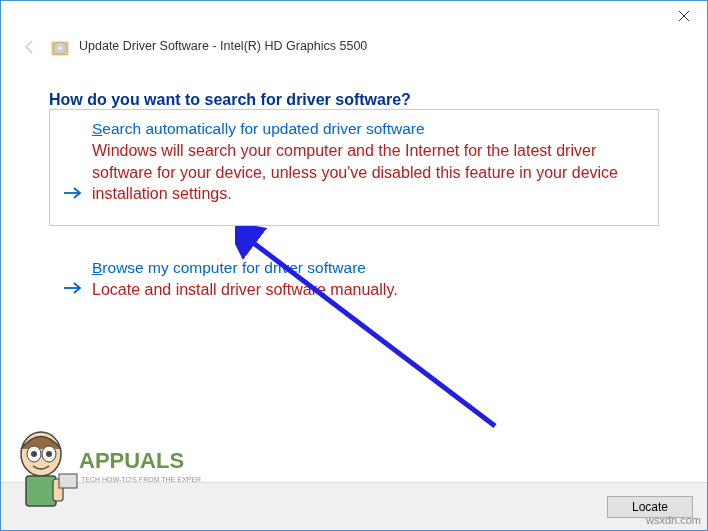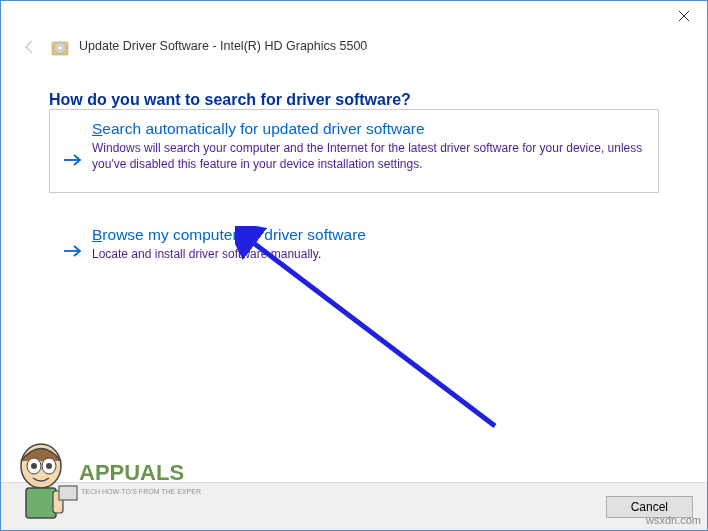--- a/index.html
+++ b/index.html
@@ -109,22 +109,22 @@
     }
     .option-title {
       font-size: 15.5px;
       color: #0066cc;
       margin-bottom: 2px;
     }
     .option-title .u {
       text-decoration: underline;
     }
     .option-desc {
-      font-size: 12px;
-      color: #4c1d95;
+      font-size: 16px;
+      color: #b91c1c;
       line-height: 1.35;
     }
     .footer {
       position: absolute;
       bottom: 0;
       left: 0;
       right: 0;
       height: 48px;
       background: #f0f0f0;
       border-top: 1px solid #ddd;
@@ -144,21 +144,21 @@
     .annotation-arrow {
       position: absolute;
       top: 225px;
       left: 234px;
       pointer-events: none;
       z-index: 10;
     }
     .watermark-logo {
       position: absolute;
       left: 0;
-      bottom: 4px;
+      bottom: 16px;
       width: 200px;
       height: 110px;
       pointer-events: none;
       opacity: 0.9;
       z-index: 5;
     }
     .watermark-url {
       position: absolute;
       right: 6px;
       bottom: 4px;
@@ -227,21 +227,21 @@
         </span>
         <div class="option-text">
           <div class="option-title"><span class="u">B</span><span>rowse my computer for driver software</span></div>
           <div class="option-desc">Locate and install driver software manually.</div>
         </div>
       </div>
     </div>
   </div>
 
   <div class="footer">
-    <button class="cancel-btn">Cancel</button>
+    <button class="cancel-btn">Locate</button>
   </div>
 
   <svg class="annotation-arrow" width="280" height="220">
     <defs>
       <marker id="arrowhead" markerWidth="8" markerHeight="8" refX="2" refY="4" orient="auto">
         <polygon points="0 0, 8 4, 0 8" fill="#2020e0"></polygon>
       </marker>
     </defs>
     <line x1="260" y1="200" x2="12" y2="12" stroke="#2020e0" stroke-width="5" marker-end="url(#arrowhead)"></line>
   </svg>

